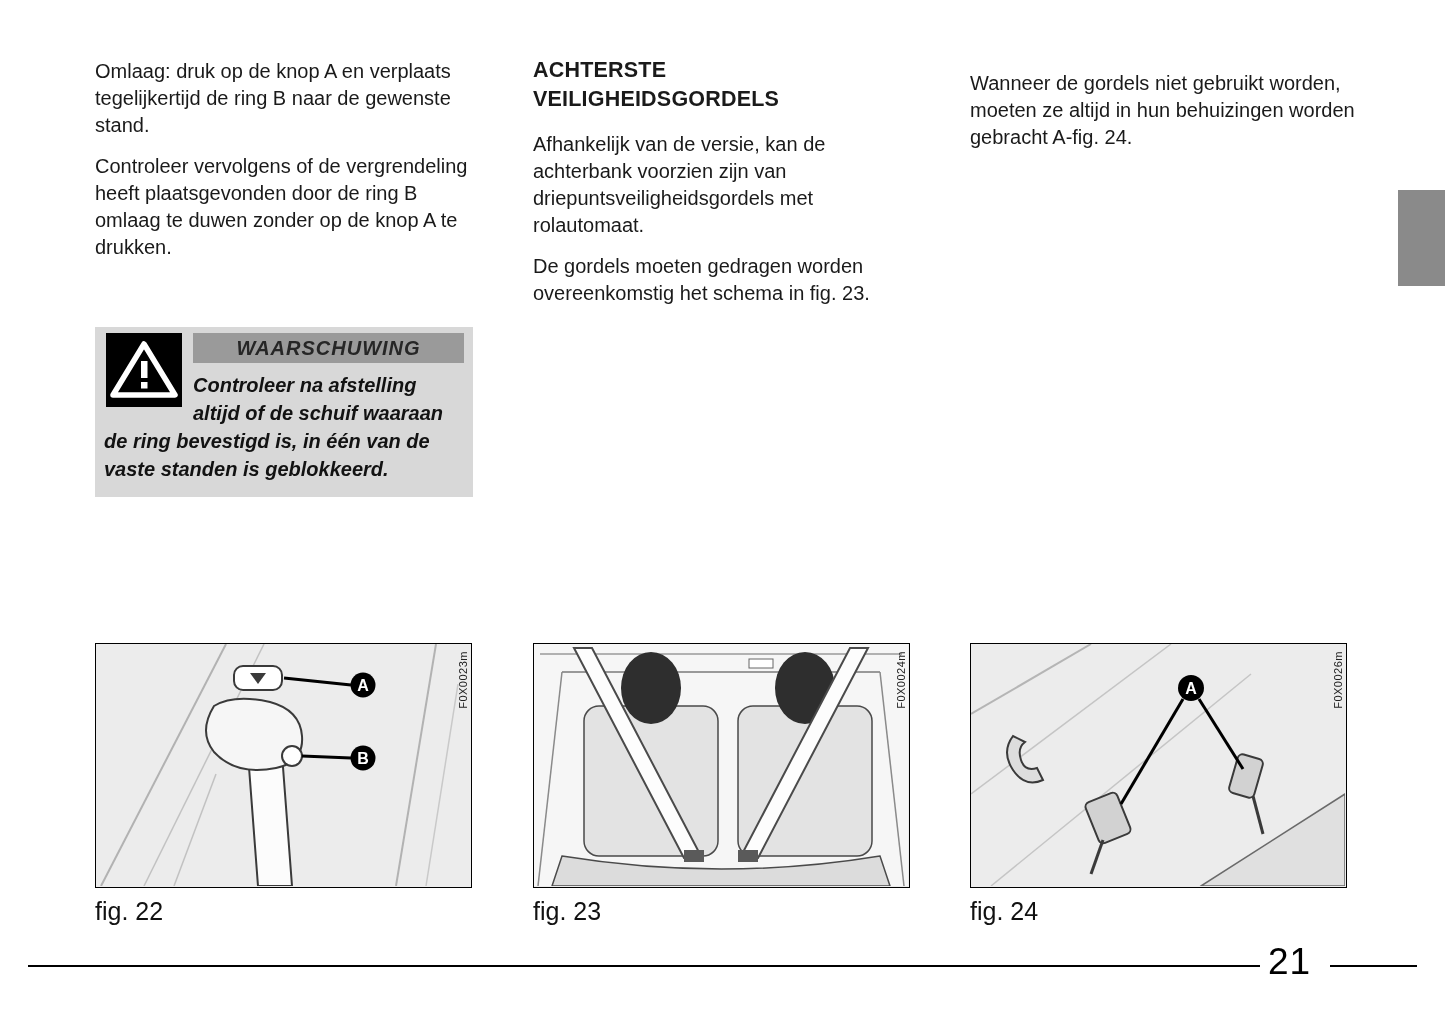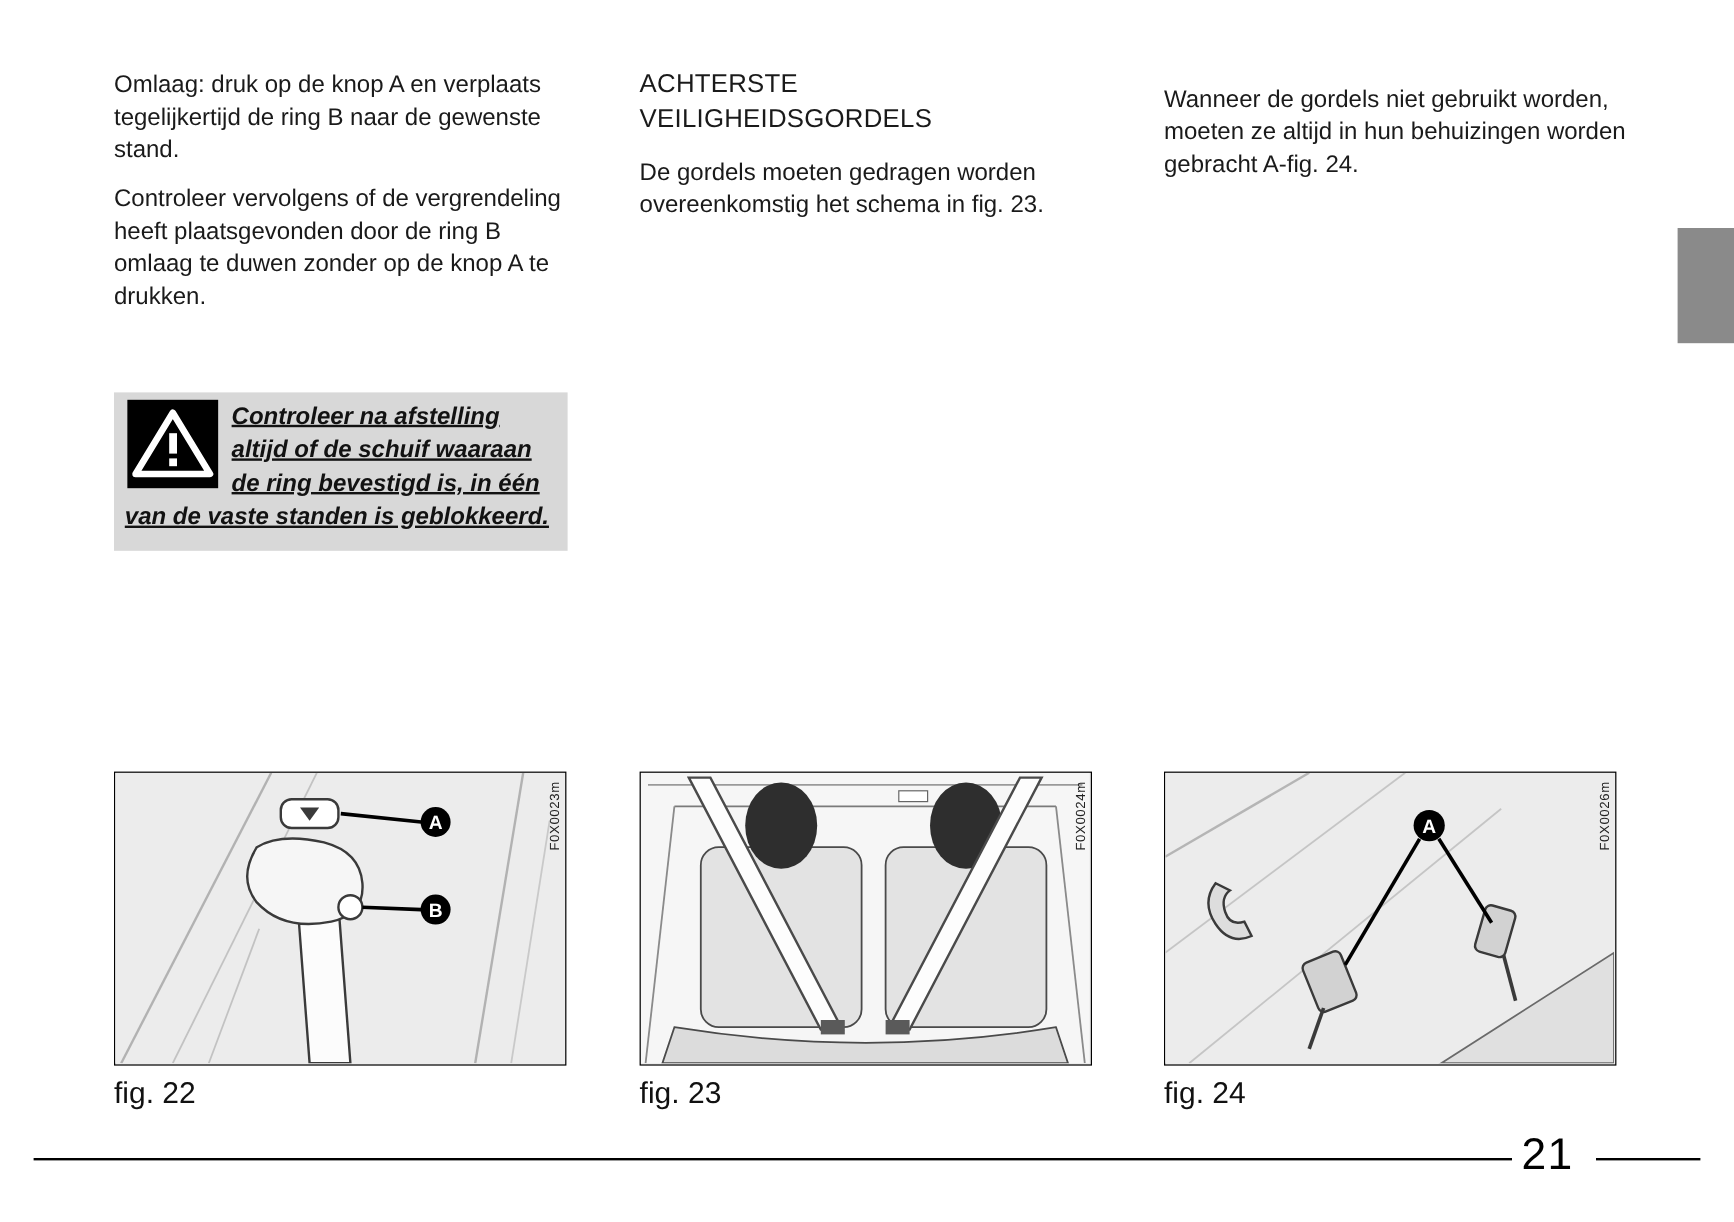--- a/index.html
+++ b/index.html
@@ -13,38 +13,38 @@
     overflow: hidden;
   }
   .page { position: absolute; inset: 0; }
 
   .col { position: absolute; font-size: 20px; line-height: 27px; }
   .col p { margin: 0 0 14px 0; }
   #col-left  { left: 95px;  top: 58px; width: 380px; }
   #col-mid   { left: 533px; top: 56px; width: 388px; }
   #col-right { left: 970px; top: 70px; width: 392px; }
   .heading {
-    font-weight: normal; font-size: 21.5px; line-height: 29px;
+    font-weight: bold; font-size: 21.5px; line-height: 29px;
     max-width: 300px; margin: 0 0 17px 0; letter-spacing: 0.2px;
   }
 
   .warning-box {
     position: absolute; left: 95px; top: 327px; width: 378px;
     background: #d8d8d8; padding: 6px 9px 14px 9px;
   }
   .warning-icon { float: left; width: 76px; height: 74px; margin: 0 11px 4px 2px; }
   .warning-icon svg { display: block; }
   .warning-title {
     overflow: hidden; background: #9a9a9a; height: 30px; line-height: 30px;
     text-align: center; font-style: italic; font-weight: bold;
     font-size: 20px; color: #262626; margin-bottom: 8px; letter-spacing: 1px;
   }
   .warning-text {
     margin: 0; font-style: italic; font-weight: bold;
-    font-size: 20px; line-height: 28px; color: #121212; text-decoration: underline;
+    font-size: 20px; line-height: 28px; color: #121212;
   }
 
   .fig { position: absolute; top: 643px; margin: 0; }
   #fig22 { left: 95px; }
   #fig23 { left: 533px; }
   #fig24 { left: 970px; }
   .fig-frame {
     position: relative; width: 377px; height: 245px;
     border: 1.5px solid #000; background: #ededed; overflow: hidden;
   }
@@ -78,36 +78,38 @@
 
 <div class="page">
 
   <div class="col" id="col-left">
     <p>Omlaag: druk op de knop A en verplaats tegelijkertijd de ring B naar de gewenste stand.</p>
     <p>Controleer vervolgens of de vergrendeling heeft plaatsgevonden door de ring B omlaag te duwen zonder op de knop A te drukken.</p>
   </div>
 
   <div class="col" id="col-mid">
     <h2 class="heading">ACHTERSTE VEILIGHEIDSGORDELS</h2>
+    <p>Afhankelijk van de versie, kan de achterbank voorzien zijn van driepuntsveiligheidsgordels met rolautomaat.</p>
     <p>De gordels moeten gedragen worden overeenkomstig het schema in fig. 23.</p>
   </div>
 
   <div class="col" id="col-right">
     <p>Wanneer de gordels niet gebruikt worden, moeten ze altijd in hun behuizingen worden gebracht A-fig. 24.</p>
   </div>
 
   <div class="warning-box">
     <div class="warning-icon">
       <svg viewBox="0 0 76 74" width="76" height="74">
         <rect width="76" height="74" fill="#000000"></rect>
         <path d="M38 11 L69 62 L7 62 Z" fill="#000000" stroke="#ffffff" stroke-width="5.5" stroke-linejoin="round"></path>
         <rect x="35" y="28" width="6.5" height="17" fill="#ffffff"></rect>
         <rect x="35" y="49" width="6.5" height="6.5" fill="#ffffff"></rect>
       </svg>
     </div>
+    <div class="warning-title">WAARSCHUWING</div>
     <p class="warning-text">Controleer na afstelling altijd of de schuif waaraan de ring bevestigd is, in één van de vaste standen is geblokkeerd.</p>
   </div>
 
   <figure class="fig" id="fig22">
     <div class="fig-frame">
       <svg viewBox="0 0 374 242" width="374" height="242">
         <rect width="374" height="242" fill="#ececec"></rect>
         <line x1="5" y1="242" x2="130" y2="0" stroke="#b2b2b2" stroke-width="2"></line>
         <line x1="48" y1="242" x2="168" y2="0" stroke="#c2c2c2" stroke-width="1.5"></line>
         <line x1="78" y1="242" x2="120" y2="130" stroke="#c2c2c2" stroke-width="1.5"></line>

